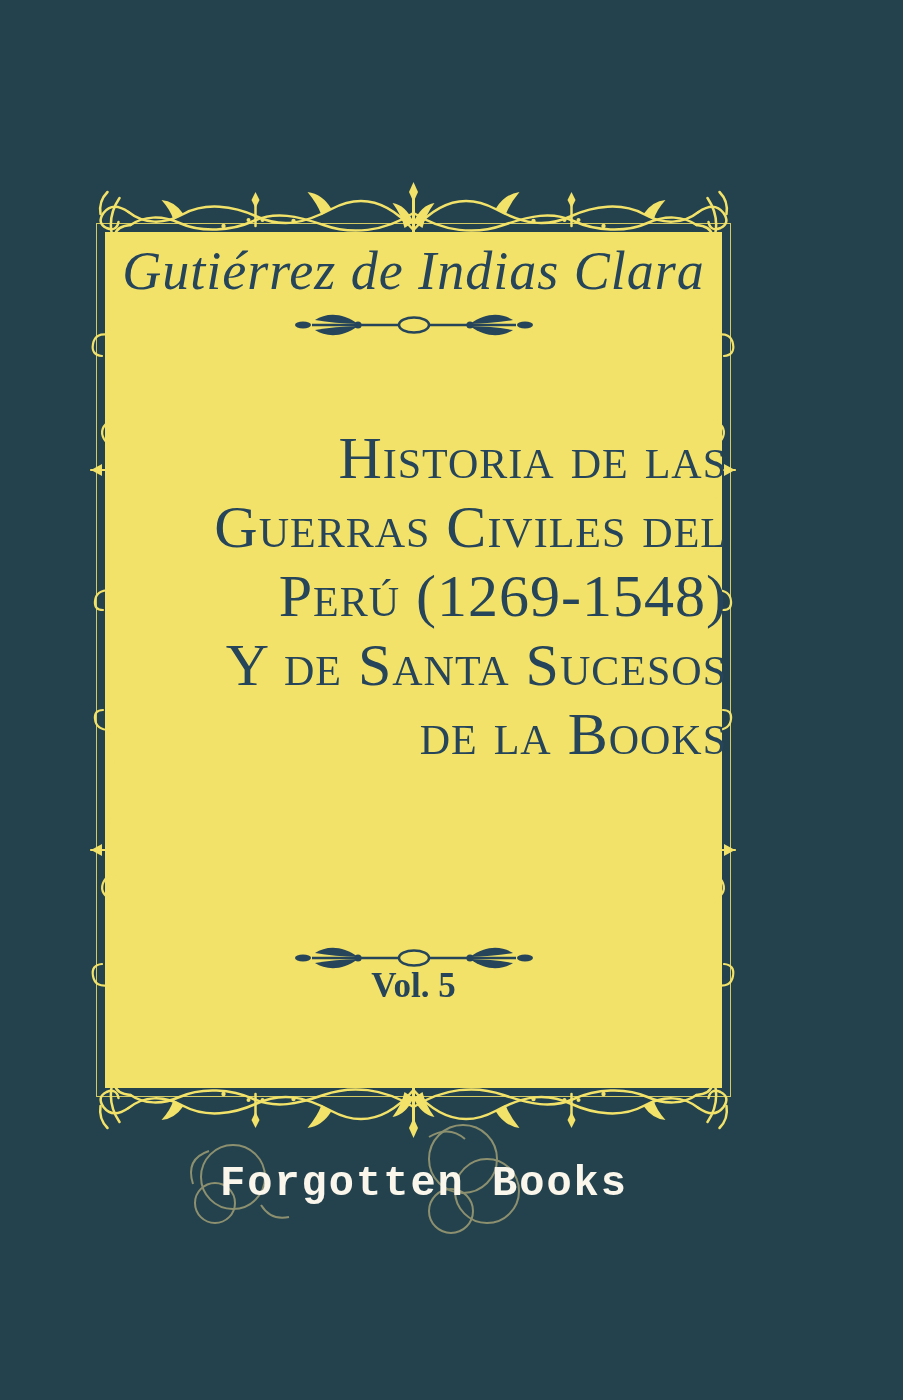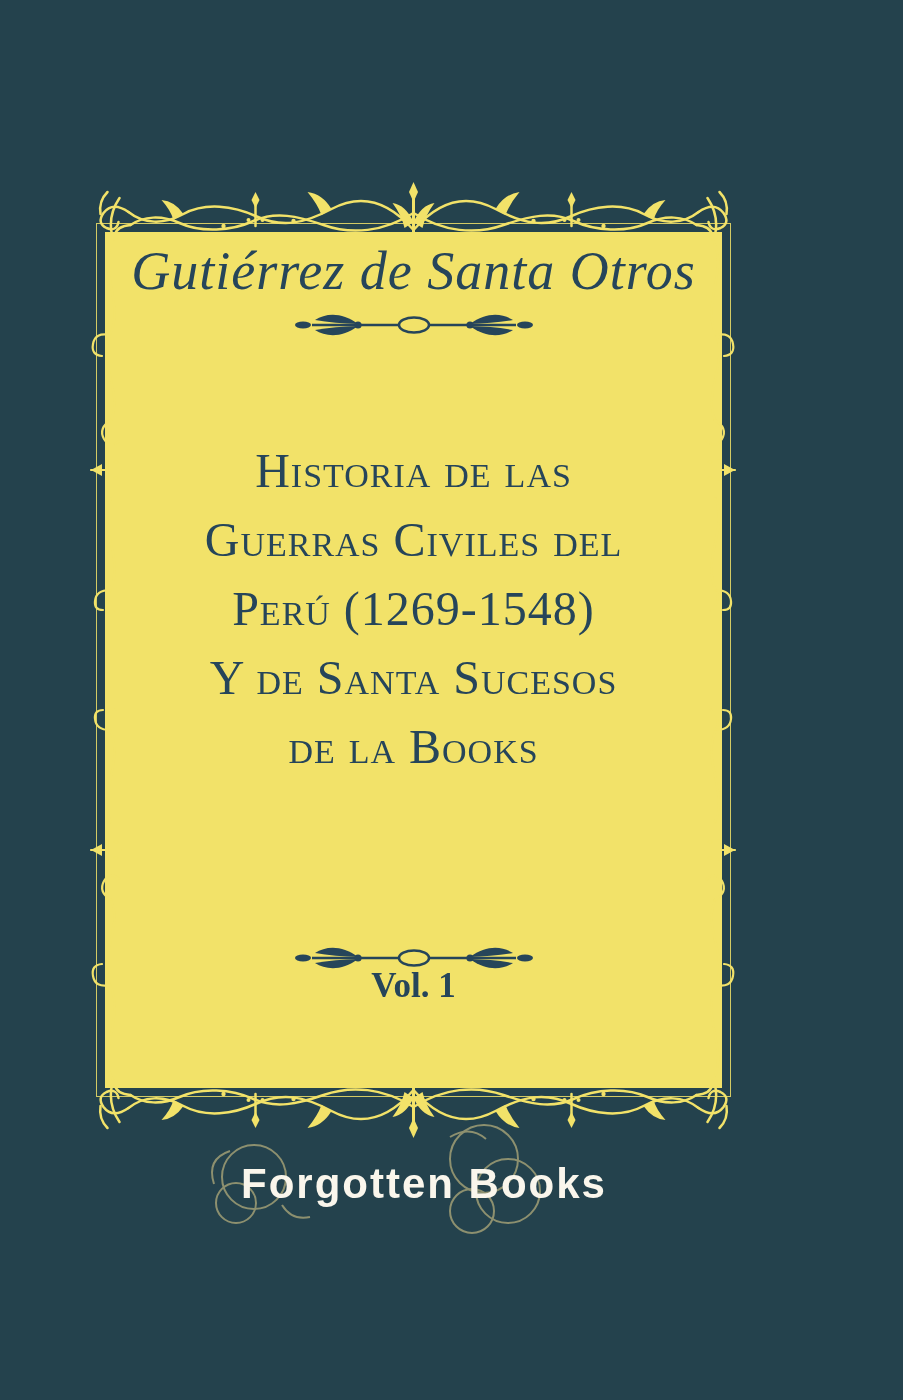--- a/index.html
+++ b/index.html
@@ -31,45 +31,44 @@
     font-style:italic;
     font-size:54px;line-height:74px;
     letter-spacing:1px;
     color:var(--text,#26455A);
   }
   .divider{position:absolute;left:294px;width:240px;height:30px;color:var(--text,#26455A);}
   .divider-author{top:310px;}
   .divider-volume{top:943px;}
   .title{
     position:absolute;left:100px;top:424px;width:627px;
-    text-align:center;
+    text-align:right;
     font-variant:small-caps;
-    font-size:48px;line-height:69px;
+    font-size:60px;line-height:69px;
     letter-spacing:1px;
     color:var(--text,#26455A);
-    margin-top:12px;
   }
   .volume{
     position:absolute;left:105px;top:966px;width:617px;
     text-align:center;
     font-size:35px;font-weight:bold;
     color:var(--text,#26455A);
   }
   .publisher{
     position:absolute;left:0;top:1142px;width:903px;height:130px;
     display:flex;align-items:flex-start;justify-content:center;
   }
   .pub-wrap{position:relative;margin-right:55px;margin-top:12px;}
   .pub-flourish{
     position:absolute;left:-45px;top:-45px;width:440px;height:160px;
     color:var(--publisher-flourish,#8D906F);z-index:0;
   }
   .pub-text{
     position:relative;z-index:1;
-    font-family:Liberation Sans, sans-serif;
+    font-family:Liberation Mono, monospace;
     font-weight:bold;
     font-size:42px;line-height:60px;
     letter-spacing:2px;
     color:var(--publisher-text,#FAF6EC);
   }
 </style>
 </head>
 <body>
 
 <svg width="0" height="0" style="position:absolute" aria-hidden="true">
@@ -144,39 +143,39 @@
   <svg class="band band-bottom" viewBox="0 0 660 56">
       <use href="#band-motif"></use>
     </svg>
   <svg class="strip strip-left" viewBox="0 0 44 840">
       <use href="#strip-motif"></use>
     </svg>
   <svg class="strip strip-right" viewBox="0 0 44 840">
       <use href="#strip-motif"></use>
     </svg>
 
-  <div class="author">Gutiérrez de Santa Otros</div>
+  <div class="author">Gutiérrez de Indias Clara</div>
 
   <svg class="divider divider-author" viewBox="0 0 240 30">
       <use href="#divider-motif"></use>
     </svg>
 
   <div class="title">
     <div class="title-line">Historia de las</div>
     <div class="title-line">Guerras Civiles del</div>
     <div class="title-line">Perú (1269-1548)</div>
     <div class="title-line">Y de Santa Sucesos</div>
     <div class="title-line">de la Books</div>
   </div>
 
   <svg class="divider divider-volume" viewBox="0 0 240 30">
       <use href="#divider-motif"></use>
     </svg>
 
-  <div class="volume">Vol. 1</div>
+  <div class="volume">Vol. 5</div>
 
   <div class="publisher">
     <div class="pub-wrap">
       <svg class="pub-flourish" viewBox="0 0 440 160" fill="none" stroke="currentColor" stroke-width="2">
         <circle cx="58" cy="68" r="32"></circle>
         <circle cx="40" cy="94" r="20"></circle>
         <path d="M34,42 q-24,8 -16,33"></path>
         <path d="M86,96 q10,16 28,12"></path>
         <circle cx="288" cy="50" r="34"></circle>
         <circle cx="312" cy="82" r="32"></circle>

